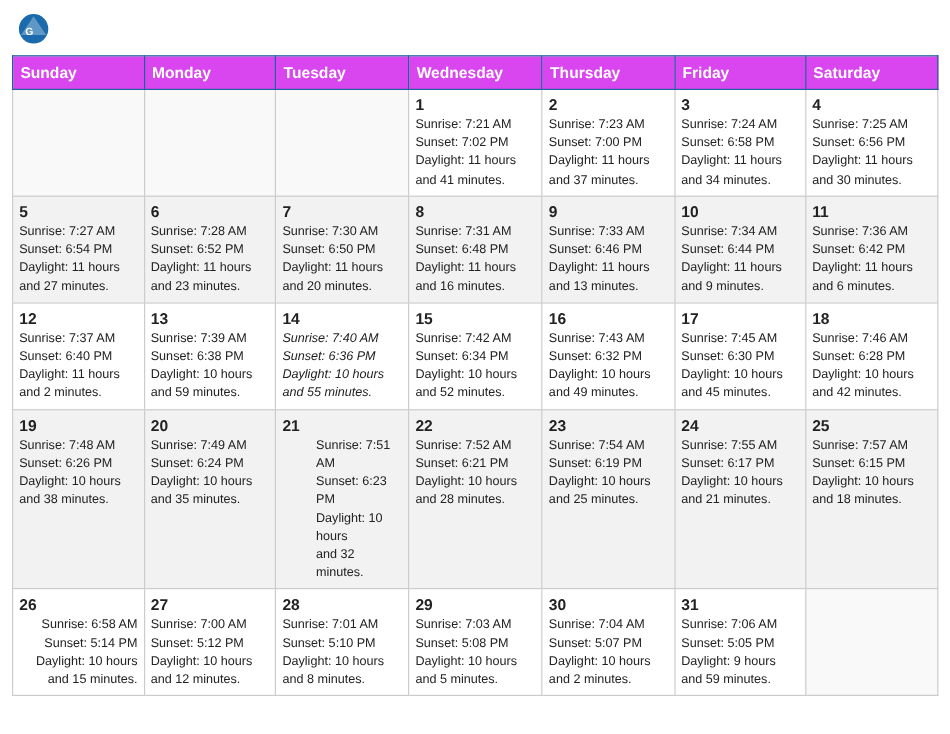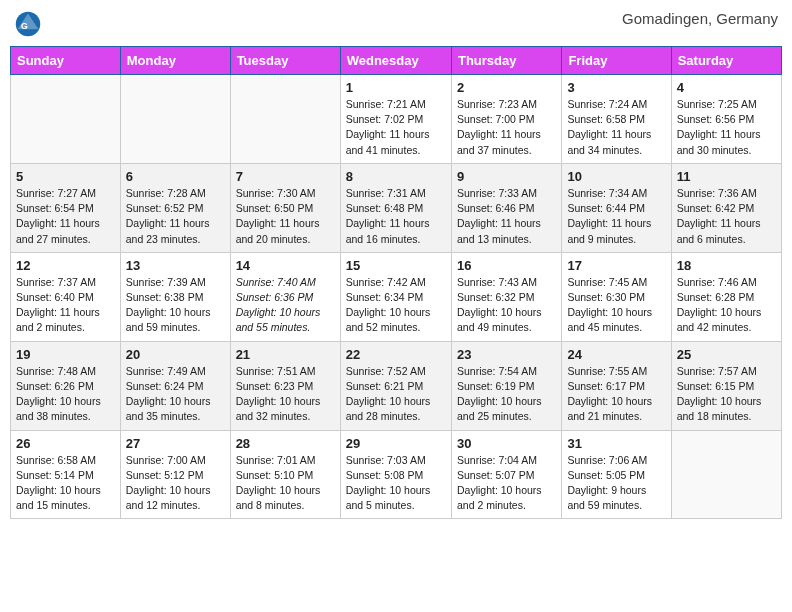--- a/index.html
+++ b/index.html
@@ -85,21 +85,20 @@
 
 <div class="header">
   <div class="logo">
     <svg class="logo-icon" viewBox="0 0 32 32">
       <circle cx="16" cy="16" r="14" fill="#1a6aad"></circle>
       <polygon points="16,4 28,22 4,22" fill="#fff" opacity="0.3"></polygon>
       <text x="8" y="22" font-size="10" fill="#fff" font-family="Arial">G</text>
     </svg>
   </div>
   <div class="title-block">
-    <div class="subtitle">Gomadingen, Germany</div>
   </div>
 </div>
 
 <table class="calendar">
   <thead>
     <tr id="weekday-header">
         <th>Sunday</th>
         <th>Monday</th>
         <th>Tuesday</th>
         <th>Wednesday</th>
@@ -254,21 +253,21 @@
         </td>
         <td>
           <span class="day-number">20</span>
           <div class="day-info" style="white-space: pre-line;">Sunrise: 7:49 AM
 Sunset: 6:24 PM
 Daylight: 10 hours
 and 35 minutes.</div>
         </td>
         <td>
           <span class="day-number">21</span>
-          <div class="day-info" style="white-space: pre-line;">Sunrise: 7:51 AM
+          <div class="day-info" style="white-space: pre-line; margin-left: 28px;">Sunrise: 7:51 AM
 Sunset: 6:23 PM
 Daylight: 10 hours
 and 32 minutes.</div>
         </td>
         <td>
           <span class="day-number">22</span>
           <div class="day-info" style="white-space: pre-line;">Sunrise: 7:52 AM
 Sunset: 6:21 PM
 Daylight: 10 hours
 and 28 minutes.</div>
@@ -291,21 +290,21 @@
           <span class="day-number">25</span>
           <div class="day-info" style="white-space: pre-line;">Sunrise: 7:57 AM
 Sunset: 6:15 PM
 Daylight: 10 hours
 and 18 minutes.</div>
         </td>
       </tr>
       <tr>
         <td>
           <span class="day-number">26</span>
-          <div class="day-info" style="white-space: pre-line;">Sunrise: 6:58 AM
+          <div class="day-info" style="white-space: pre-line; text-align: right;">Sunrise: 6:58 AM
 Sunset: 5:14 PM
 Daylight: 10 hours
 and 15 minutes.</div>
         </td>
         <td>
           <span class="day-number">27</span>
           <div class="day-info" style="white-space: pre-line;">Sunrise: 7:00 AM
 Sunset: 5:12 PM
 Daylight: 10 hours
 and 12 minutes.</div>

